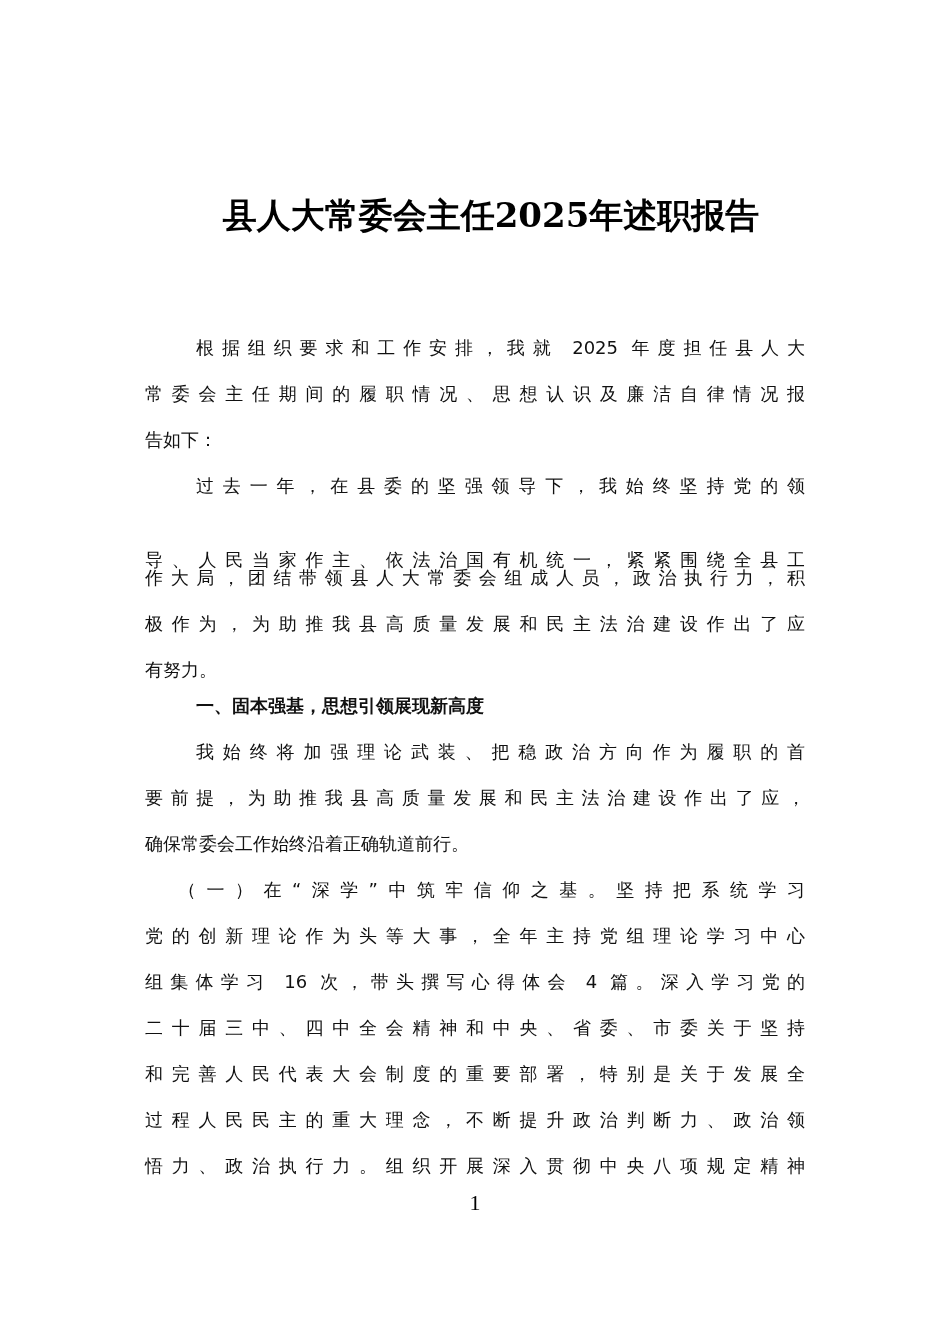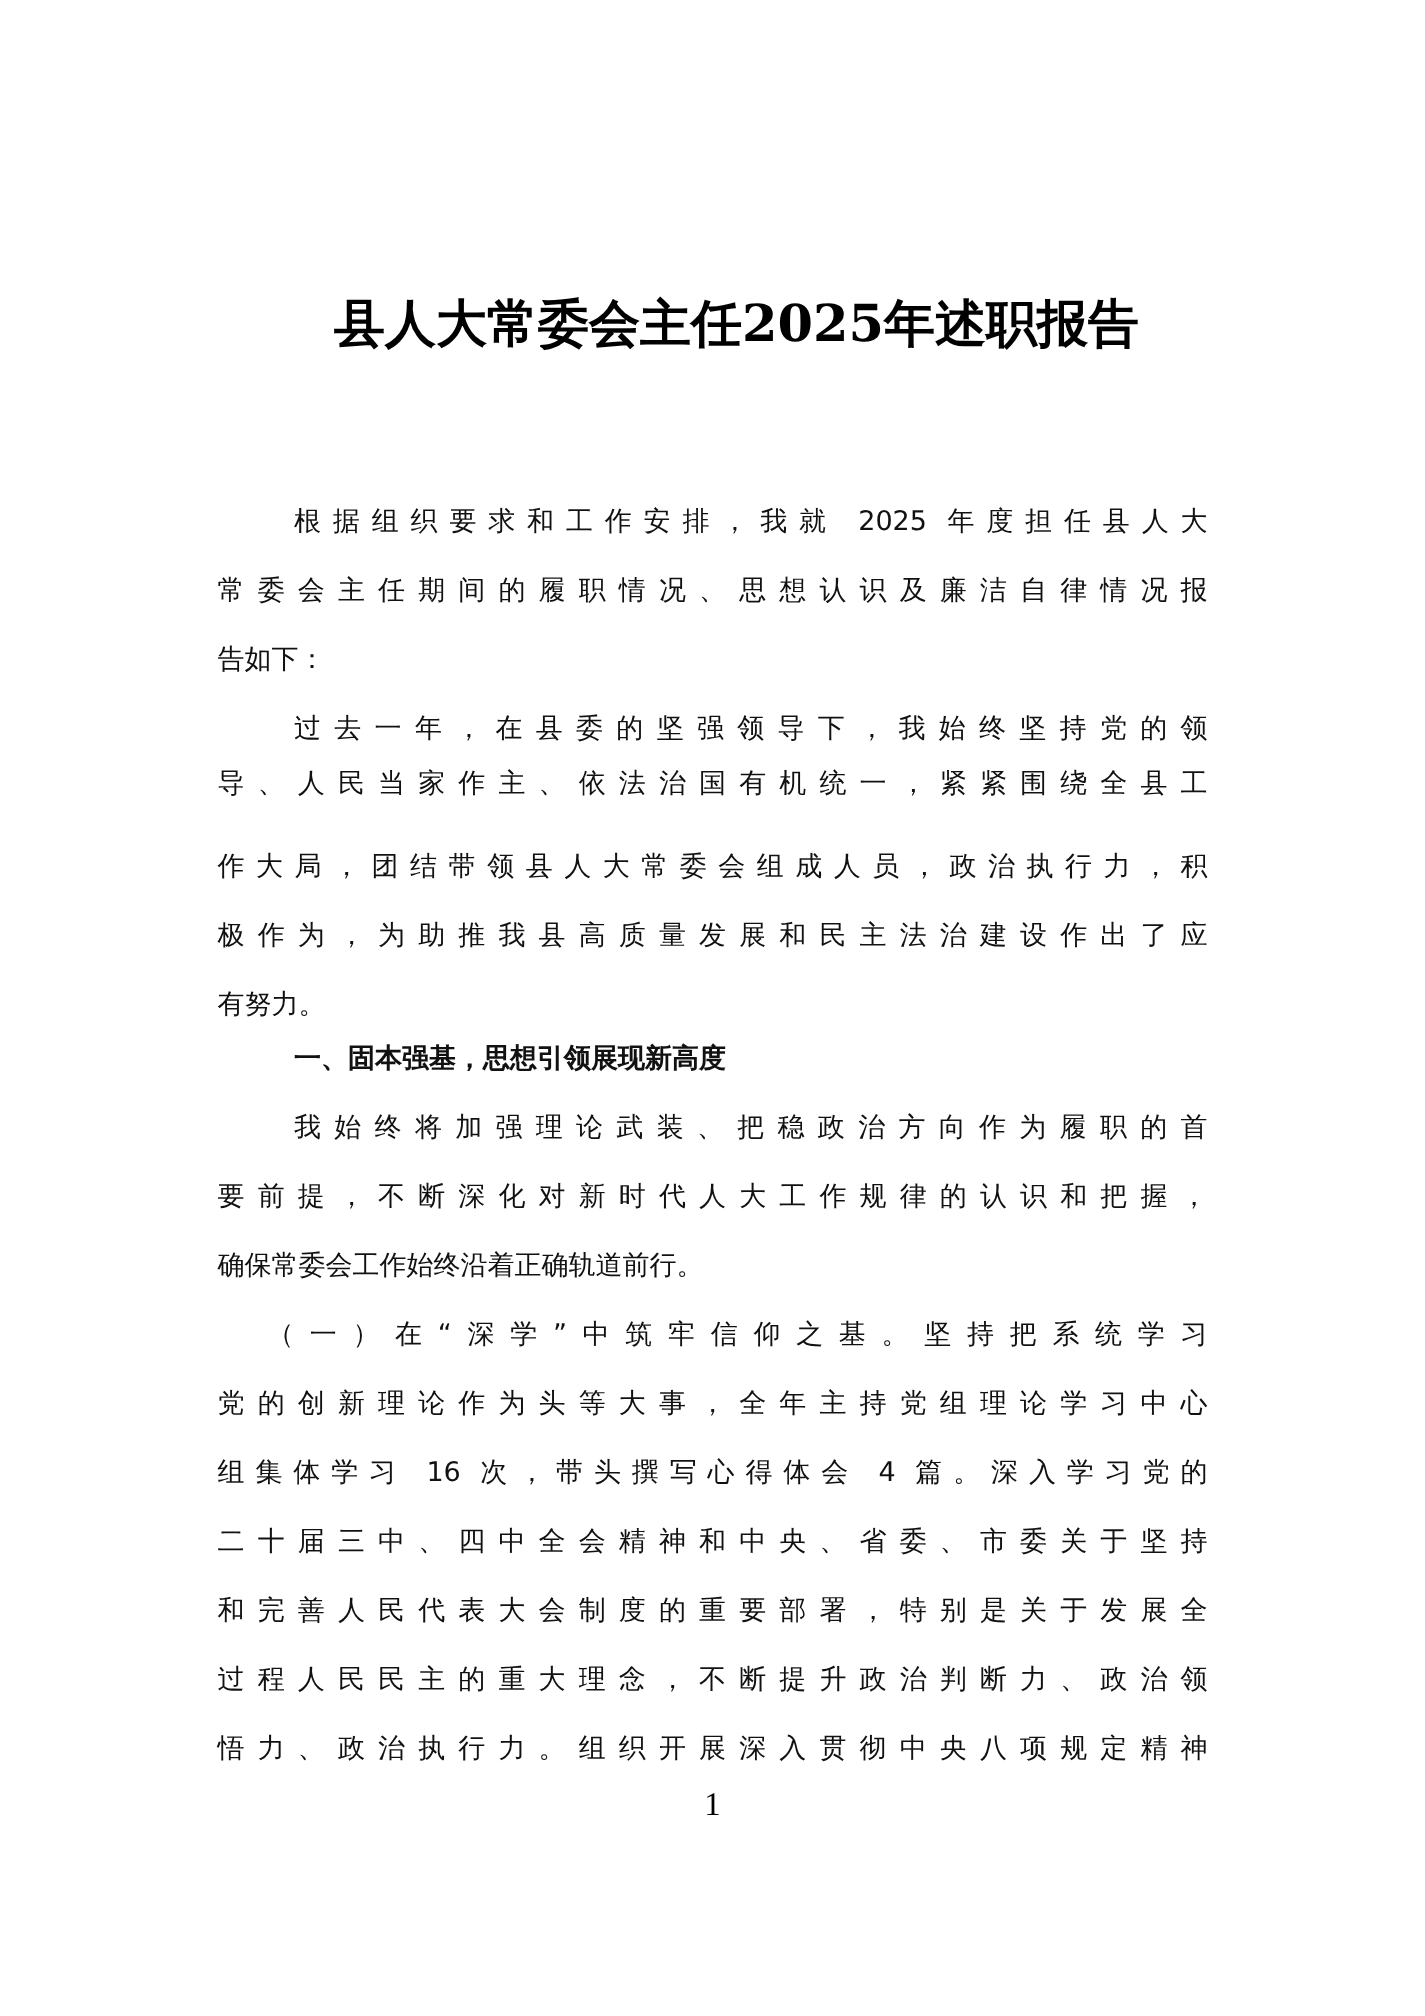--- a/index.html
+++ b/index.html
@@ -30,29 +30,29 @@
 <body>
 
 <div class="page">
   <div class="title">县人大常委会主任2025年述职报告</div>
 
   <div class="line indent" style="top:332px">根据组织要求和工作安排，我就 2025 年度担任县人大</div>
   <div class="line" style="top:378px">常委会主任期间的履职情况、思想认识及廉洁自律情况报</div>
   <div class="line last" style="top:424px">告如下：</div>
 
   <div class="line indent" style="top:470px">过去一年，在县委的坚强领导下，我始终坚持党的领</div>
-  <div class="line" style="top:507px">导、人民当家作主、依法治国有机统一，紧紧围绕全县工</div>
+  <div class="line" style="top:544px">导、人民当家作主、依法治国有机统一，紧紧围绕全县工</div>
   <div class="line" style="top:562px">作大局，团结带领县人大常委会组成人员，政治执行力，积</div>
   <div class="line last" style="top:654px">有努力。</div>
   <div class="line" style="top:608px">极作为，为助推我县高质量发展和民主法治建设作出了应</div>
 
   <div class="line indent heading" style="top:690px">一、固本强基，思想引领展现新高度</div>
 
   <div class="line indent" style="top:736px">我始终将加强理论武装、把稳政治方向作为履职的首</div>
-  <div class="line" style="top:782px">要前提，不断深化对新时代人大工作规律的认识和把握，</div>
+  <div class="line" style="top:782px">要前提，为助推我县高质量发展和民主法治建设作出了应，</div>
   <div class="line last" style="top:828px">确保常委会工作始终沿着正确轨道前行。</div>
 
   <div class="line sub" style="top:874px">（一）在“深学”中筑牢信仰之基。坚持把系统学习</div>
   <div class="line" style="top:920px">党的创新理论作为头等大事，全年主持党组理论学习中心</div>
   <div class="line" style="top:966px">组集体学习 16 次，带头撰写心得体会 4 篇。深入学习党的</div>
   <div class="line" style="top:1012px">二十届三中、四中全会精神和中央、省委、市委关于坚持</div>
   <div class="line" style="top:1058px">和完善人民代表大会制度的重要部署，特别是关于发展全</div>
   <div class="line" style="top:1104px">过程人民民主的重大理念，不断提升政治判断力、政治领</div>
   <div class="line" style="top:1150px">悟力、政治执行力。组织开展深入贯彻中央八项规定精神</div>
 

